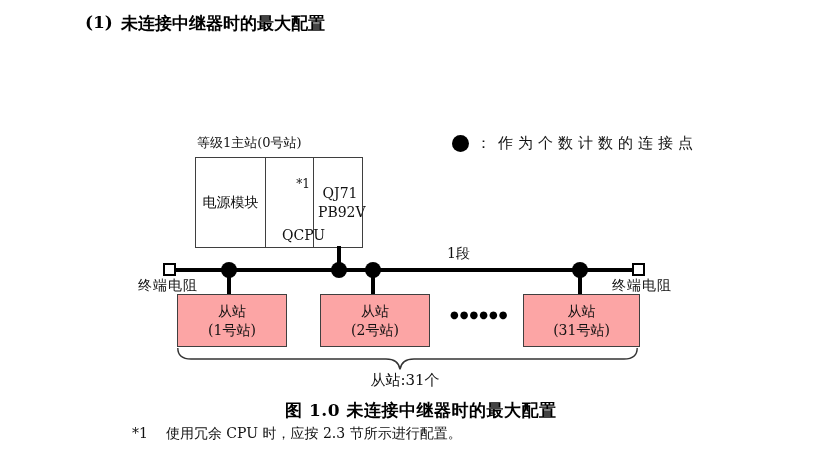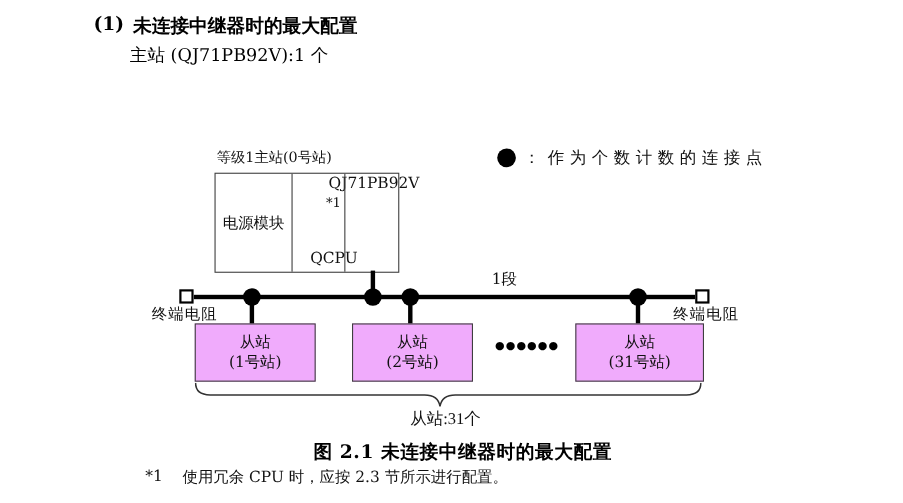--- a/index.html
+++ b/index.html
@@ -23,22 +23,22 @@
   
   .master-label{left:197px;top:134px;font-size:13px;}
   .master-box{left:195px;top:157px;width:166px;height:89px;
               border:1.5px solid #3f3f3f;display:flex;box-sizing:content-box;background:#fff;}
   .cell{box-sizing:border-box;height:100%;}
   .cell-power{width:70px;border-right:1.5px solid #3f3f3f;
               display:flex;align-items:center;justify-content:center;font-size:14px;}
   .cell-cpu{width:48px;border-right:1.5px solid #3f3f3f;position:relative;font-size:14px;}
   .cpu-ref{position:absolute;top:19px;right:3px;font-size:12px;}
   .cpu-name{position:absolute;left:16px;top:33px;font-size:14px;margin-top:36px;}
-  .cell-pb{width:48px;display:flex;justify-content:center;
-           padding-left:4px;font-size:14px;line-height:19px;box-sizing:border-box;}
+  .cell-pb{width:48px;display:flex;flex-direction:column;justify-content:center;
+           padding-left:4px;font-size:14px;line-height:19px;box-sizing:border-box;text-align:center;}
 
   
   .legend{left:452px;top:133px;display:flex;align-items:center;gap:7px;height:20px;}
   .legend-dot{width:17px;height:17px;border-radius:50%;background:#000;flex:0 0 auto;}
   .legend-colon{font-size:15px;}
   .legend-text{font-size:15px;letter-spacing:5px;}
 
   
   .bus-line{left:176px;top:268px;width:456px;height:4px;background:#000;}
   .seg-label{left:447px;top:245px;font-size:14px;}
@@ -53,47 +53,46 @@
   .dot-2{left:331px;}
   .dot-3{left:365px;}
   .dot-4{left:572px;}
   .drop{width:4px;background:#000;}
   .drop-master{left:337px;top:246px;height:24px;}
   .drop-s1{left:227px;top:270px;height:25px;}
   .drop-s2{left:371px;top:270px;height:25px;}
   .drop-s3{left:578px;top:270px;height:25px;}
 
   
-  .slave-box{top:294px;height:51px;border:1.5px solid #3f3f3f;background:#f0abfc;
+  .slave-box{top:294px;height:51px;border:1.5px solid #3f3f3f;background:#fca5a5;
              display:flex;flex-direction:column;align-items:center;justify-content:center;
              font-size:14px;line-height:19px;box-sizing:content-box;}
   .slave-1{left:177px;width:108px;}
   .slave-2{left:320px;width:108px;}
   .slave-3{left:523px;width:115px;}
   .ellipsis{left:450px;top:309px;font-size:10px;letter-spacing:1px;color:#000;
             font-family:"DejaVu Sans","Liberation Sans",sans-serif;}
 
   
   .brace{left:177px;top:348px;}
-  .brace-label{left:350px;top:371px;width:110px;text-align:center;font-size:15px;font-family:Liberation Serif, serif;}
+  .brace-label{left:350px;top:371px;width:110px;text-align:center;font-size:15px;}
 
   
   .caption{left:285px;top:399px;font-size:17px;font-weight:bold;color:#000;letter-spacing:0.5px;}
   .footnote{left:132px;top:425px;display:flex;gap:18px;font-size:14px;}
 </style>
 </head>
 <body>
 
 <div class="page">
 
   <div class="abs heading">
     <span>(1)</span>
     <span>未连接中继器时的最大配置</span>
   </div>
-  <div class="abs spec spec-1">主站 (QJ71PB92V):1 个</div>
 
   <div class="abs master-label">等级1主站(0号站)</div>
   <div class="abs master-box">
     <div class="cell cell-power">电源模块</div>
     <div class="cell cell-cpu">
       <span class="cpu-ref">*1</span>
       <span class="cpu-name">QCPU</span>
     </div>
     <div class="cell cell-pb">
       <span>QJ71</span>
@@ -136,19 +135,19 @@
   <div class="abs slave-box slave-3">
     <span>从站</span>
     <span>(31号站)</span>
   </div>
 
   <svg class="abs brace" width="461" height="23" viewBox="0 0 461 23">
     <path d="M 0.8 0 C 0.8 7, 5.5 11, 14 11 L 209 11 C 218 11, 222 14.5, 223 21.5 C 224 14.5, 228 11, 237 11 L 447 11 C 455.5 11, 460.2 7, 460.2 0" fill="none" stroke="#333333" stroke-width="1.4"></path>
   </svg>
   <div class="abs brace-label">从站:31个</div>
 
-  <div class="abs caption">图 2.1 未连接中继器时的最大配置</div>
+  <div class="abs caption">图 1.0 未连接中继器时的最大配置</div>
   <div class="abs footnote">
     <span>*1</span>
     <span>使用冗余 CPU 时，应按 2.3 节所示进行配置。</span>
   </div>
 
 </div>
 
 </body></html>

